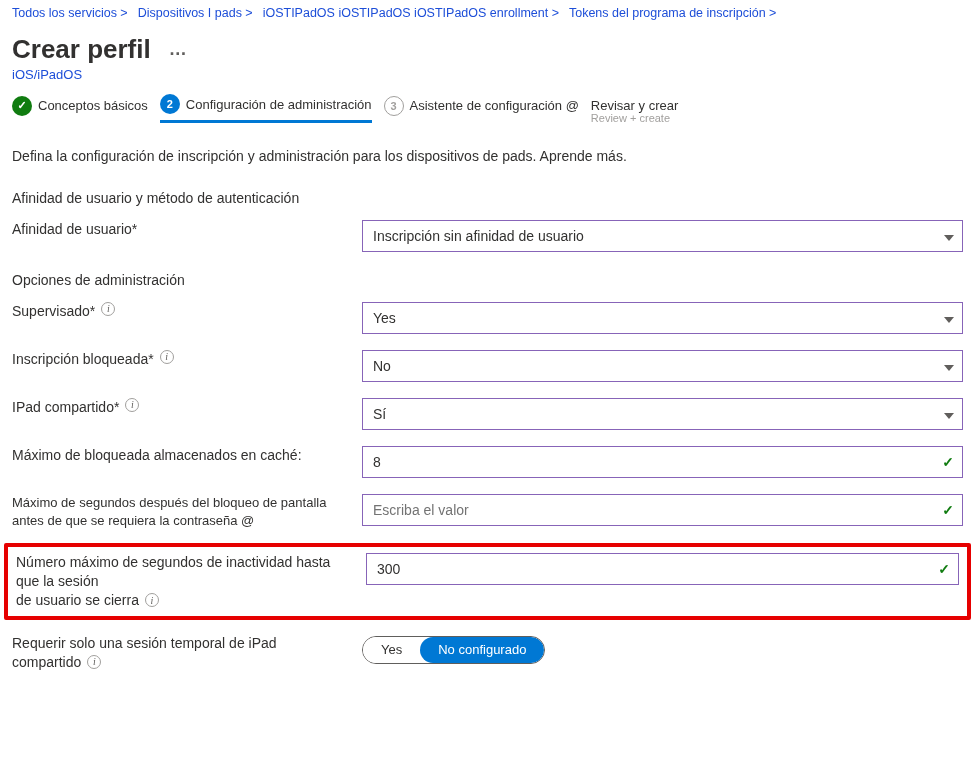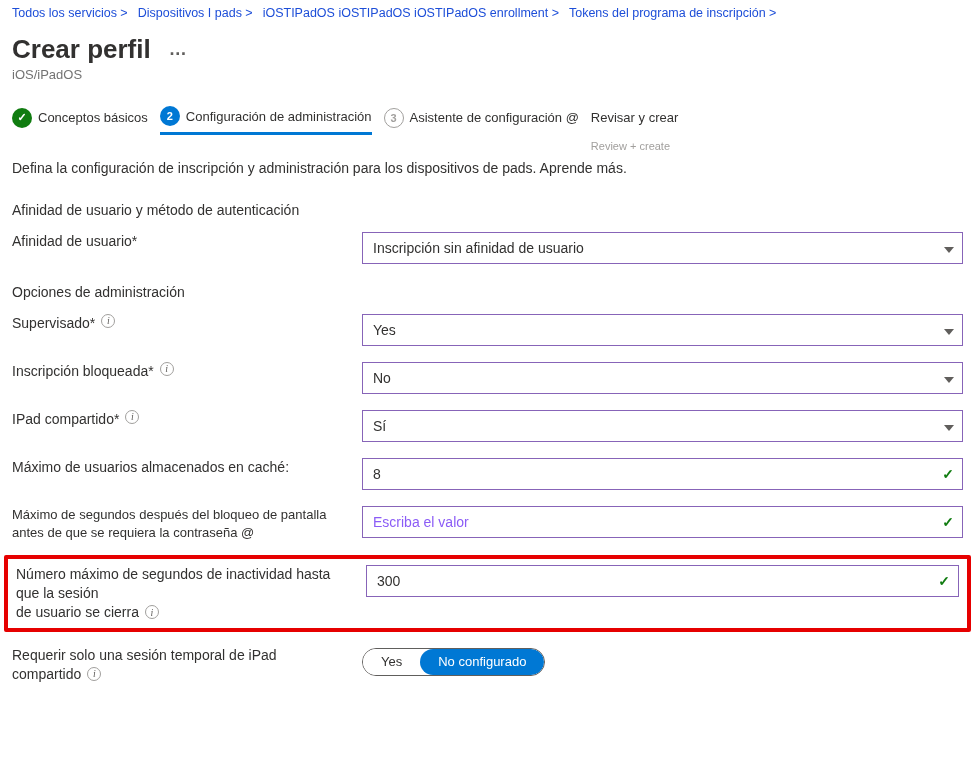--- a/index.html
+++ b/index.html
@@ -23,23 +23,23 @@
   .page-title {
     font-size: 26px;
     font-weight: 600;
     margin-top: 6px;
     display: flex;
     align-items: center;
     gap: 12px;
   }
   .subtitle {
     font-size: 13px;
-    color: #737373;
+    color: #1d4ed8;
     margin-top: 2px;
-    margin-bottom: 24px;
+    margin-bottom: 12px;
   }
   .wizard {
     display: flex;
     align-items: center;
     gap: 12px;
     margin-bottom: 24px;
     border-bottom: 1px solid transparent;
   }
   .wstep {
     display: flex;
@@ -116,21 +116,21 @@
     font-size: 14px;
     color: #323130;
     background: #fff;
     position: relative;
     display: flex;
     align-items: center;
     cursor: pointer;
   }
   .select-like { border-color: #8764b8; }
   .input-like { border-color: #8764b8; }
-  .placeholder { color: #8b5cf6; }
+  .placeholder { color: #737373; }
   .end-icon {
     position: absolute;
     right: 8px;
     top: 50%;
     transform: translateY(-50%);
     font-size: 14px;
     line-height: 1;
   }
   .chev-down::before {
     content: "";
@@ -202,21 +202,21 @@
   <div class="wstep active">
     <span class="step-circle current">2</span>
     <span>Configuración de administración</span>
   </div>
   <div class="wstep">
     <span class="step-circle pending">3</span>
     <span>Asistente de configuración @</span>
   </div>
   <div class="wstep" style="position:relative;">
     <span>Revisar y crear</span>
-    <span class="ghosted" style="position:absolute; left:0; top:30px; font-size:11px;">Review + create</span>
+    <span class="ghosted" style="position:absolute; left:0; top:14px; font-size:11px;">Review + create</span>
   </div>
 </div>
 
 <div class="intro">Defina la configuración de inscripción y administración para los dispositivos de pads. Aprende más.</div>
 
 <div class="section-h">Afinidad de usuario y método de autenticación</div>
 
 <div class="row">
   <div class="row-label">
     <span>Afinidad de usuario*</span>
@@ -265,21 +265,21 @@
   <div class="row-control">
     <div class="select-like">
       <span>Sí</span>
       <span class="end-icon chev-down"></span>
     </div>
   </div>
 </div>
 
 <div class="row">
   <div class="row-label">
-    <span>Máximo de usuarios almacenados en caché:</span>
+    <span>Máximo de bloqueada almacenados en caché:</span>
   </div>
   <div class="row-control">
     <div class="input-like">
       <span>8</span>
       <span class="end-icon check-ok">✓</span>
     </div>
   </div>
 </div>
 
 <div class="row">

